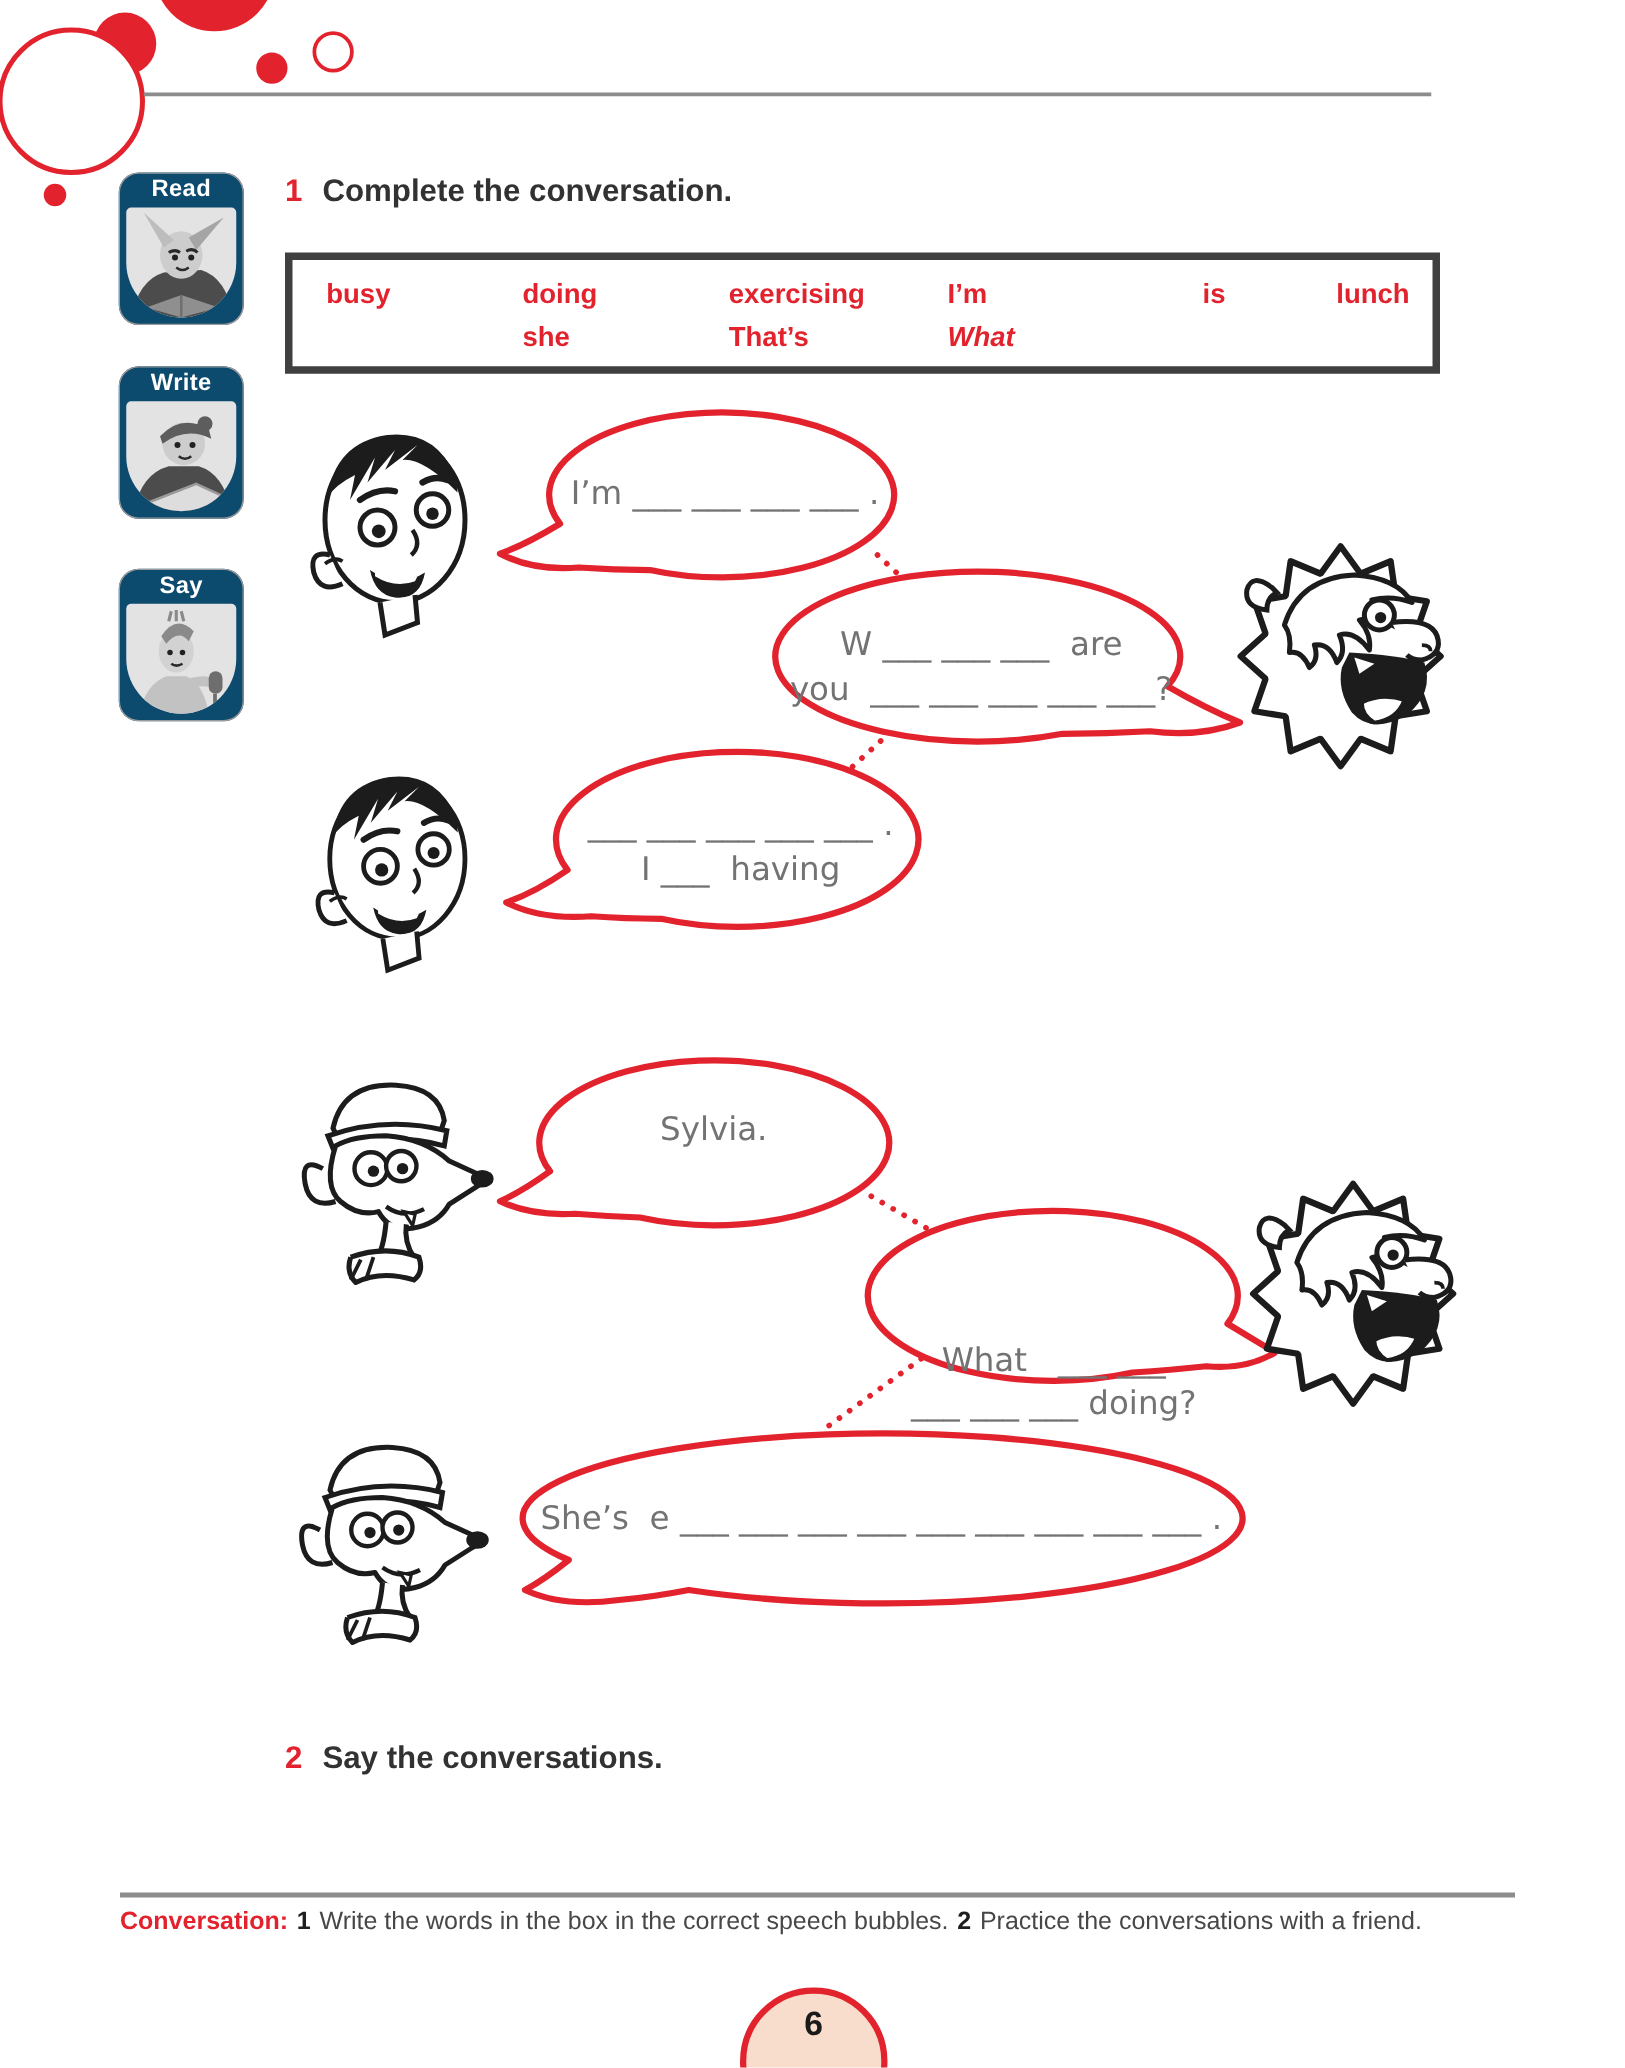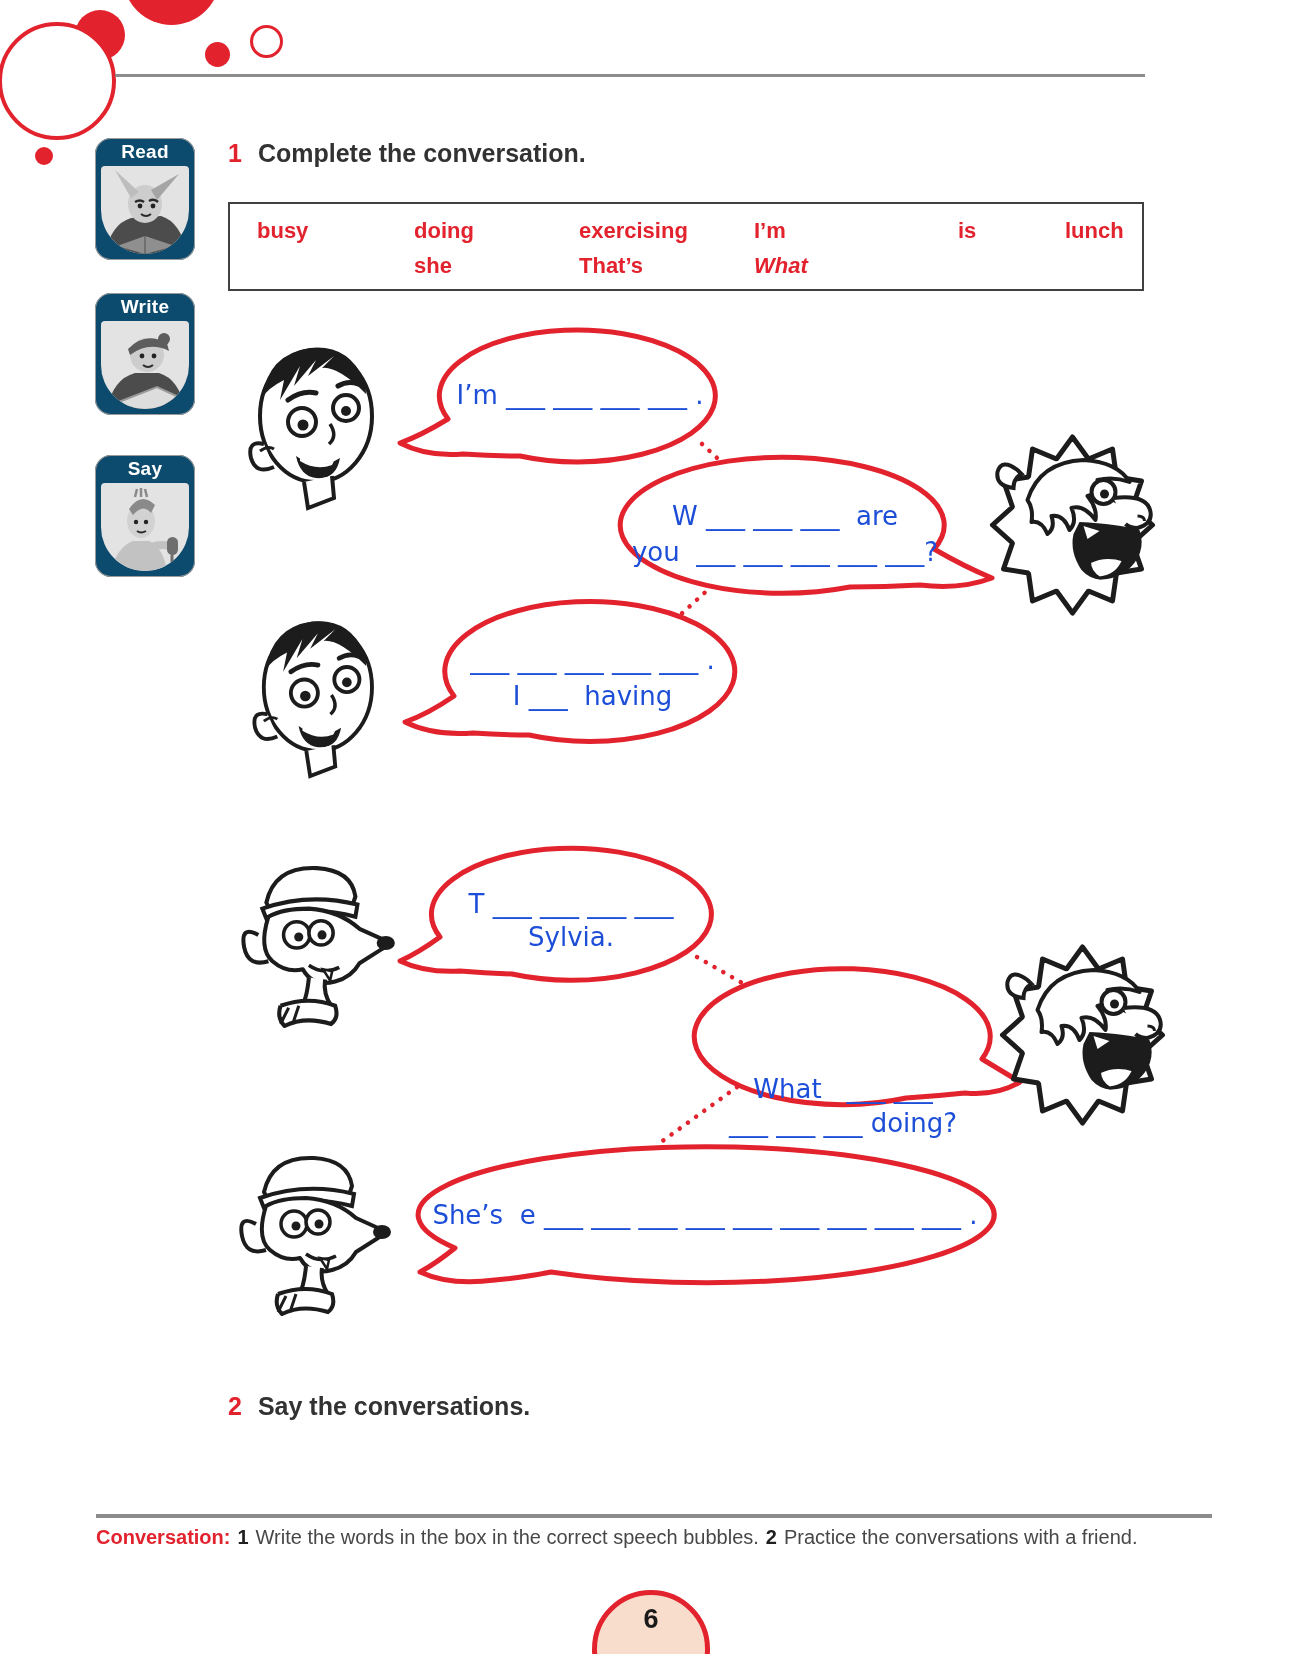--- a/index.html
+++ b/index.html
@@ -15,26 +15,26 @@
   
   .top-rule{position:absolute;left:115px;top:74px;width:1030px;height:3px;background:#8c8c8c;}
   
   .badge{position:absolute;left:95px;width:100px;height:122px;background:#0c4a6e;border-radius:16px;overflow:hidden;box-shadow:0 0 0 1px #9b9b9b inset;}
   .badge .hdr{height:28px;display:flex;align-items:center;justify-content:center;color:#fff;font-weight:700;font-size:19px;letter-spacing:.3px;}
   .badge .body{position:absolute;left:6px;right:6px;top:28px;bottom:6px;background:#e3e3e3;border-radius:4px 4px 44px 44px;overflow:hidden;display:flex;align-items:flex-end;justify-content:center;}
   
   .ex-head{position:absolute;font-size:25px;font-weight:700;color:#323232;}
   .ex-num{color:#e2232e;font-weight:700;margin-right:16px;}
   
-  .word-box{position:absolute;left:228px;top:202px;width:912px;height:85px;border:2px solid #404040;background:#fff;}
+  .word-box{position:absolute;left:228px;top:202px;width:912px;height:85px;border:6px solid #404040;background:#fff;}
   .word{position:absolute;color:#e2232e;font-weight:700;font-size:22px;white-space:nowrap;}
   
   .bubble-svg{position:absolute;overflow:visible;}
   .bubble-line{white-space:pre;}
-  .bubble-text{position:absolute;text-align:center;color:#1d4ed8;font-family:"DejaVu Sans", sans-serif;font-size:26px;font-weight:400;line-height:36px;}
+  .bubble-text{position:absolute;text-align:center;color:#737373;font-family:"DejaVu Sans", sans-serif;font-size:26px;font-weight:400;line-height:36px;}
   
   .foot-rule{position:absolute;left:96px;top:1514px;width:1116px;height:4px;background:#8c8c8c;}
   .footer-text{position:absolute;left:96px;top:1526px;font-size:20px;color:#474747;white-space:nowrap;}
   .footer-text .red{color:#e2232e;font-weight:700;}
   .footer-text .num{color:#1f1f1f;font-weight:700;}
   .footer-text span{margin-right:7px;margin-top:11px;}
   
   .page-circle{position:absolute;left:592px;top:1590px;width:118px;height:118px;border-radius:50%;background:#f9ddcc;border:5px solid #e2232e;box-sizing:border-box;}
   .page-circle .num{position:absolute;top:9px;left:0;width:100%;text-align:center;font-size:27px;font-weight:700;color:#1a1a1a;}
   .char-svg{position:absolute;}
@@ -212,21 +212,20 @@
   <path d="M84 112 l9 2 l-2 9 z" fill="#fff" stroke="#1c1c1c" stroke-width="2.5"></path>
   <path d="M70 120 q-2 22 -8 30 l30 -2 q-8 -12 -6 -26" fill="#fff" stroke="#1c1c1c" stroke-width="4"></path>
   <path d="M42 148 q28 -10 54 0 q4 12 -4 18 q-26 -8 -46 2 q-8 -8 -4 -20" fill="#fff" stroke="#1c1c1c" stroke-width="4"></path>
   <path d="M50 150 l-8 16 M60 148 l-6 18" stroke="#1c1c1c" stroke-width="3"></path>
 </svg>
 
 <svg class="bubble-svg" style="left:390px;top:845px;" width="335" height="142" viewBox="0 0 335 142">
   <path d="M 50 92 Q 28 108 10 116 Q 35 128 70 126 Q 95 128 122 129 A 140 66 0 1 0 50 92 Z" fill="#fff" stroke="#e2232e" stroke-width="5" stroke-linejoin="round"></path>
 </svg>
 <div class="bubble-text" style="left:435px;top:888px;width:272px;line-height:33px;">
-  <div class="bubble-line">T ___ ___ ___ ___</div>
   <div class="bubble-line">Sylvia.</div>
 </div>
 
 <svg class="bubble-svg" style="left:675px;top:963px;" width="362" height="148" viewBox="0 0 362 148">
   <path d="M 307 96 Q 330 110 345 119 Q 322 133 290 130 Q 262 133 231 135 A 148 68 0 1 1 307 96 Z" fill="#fff" stroke="#e2232e" stroke-width="5" stroke-linejoin="round"></path>
 </svg>
 <div class="bubble-text" style="left:700px;top:1072px;width:286px;line-height:34px;">
   <div class="bubble-line">What   ___ ___</div>
   <div class="bubble-line">___ ___ ___ doing?</div>
 </div>

